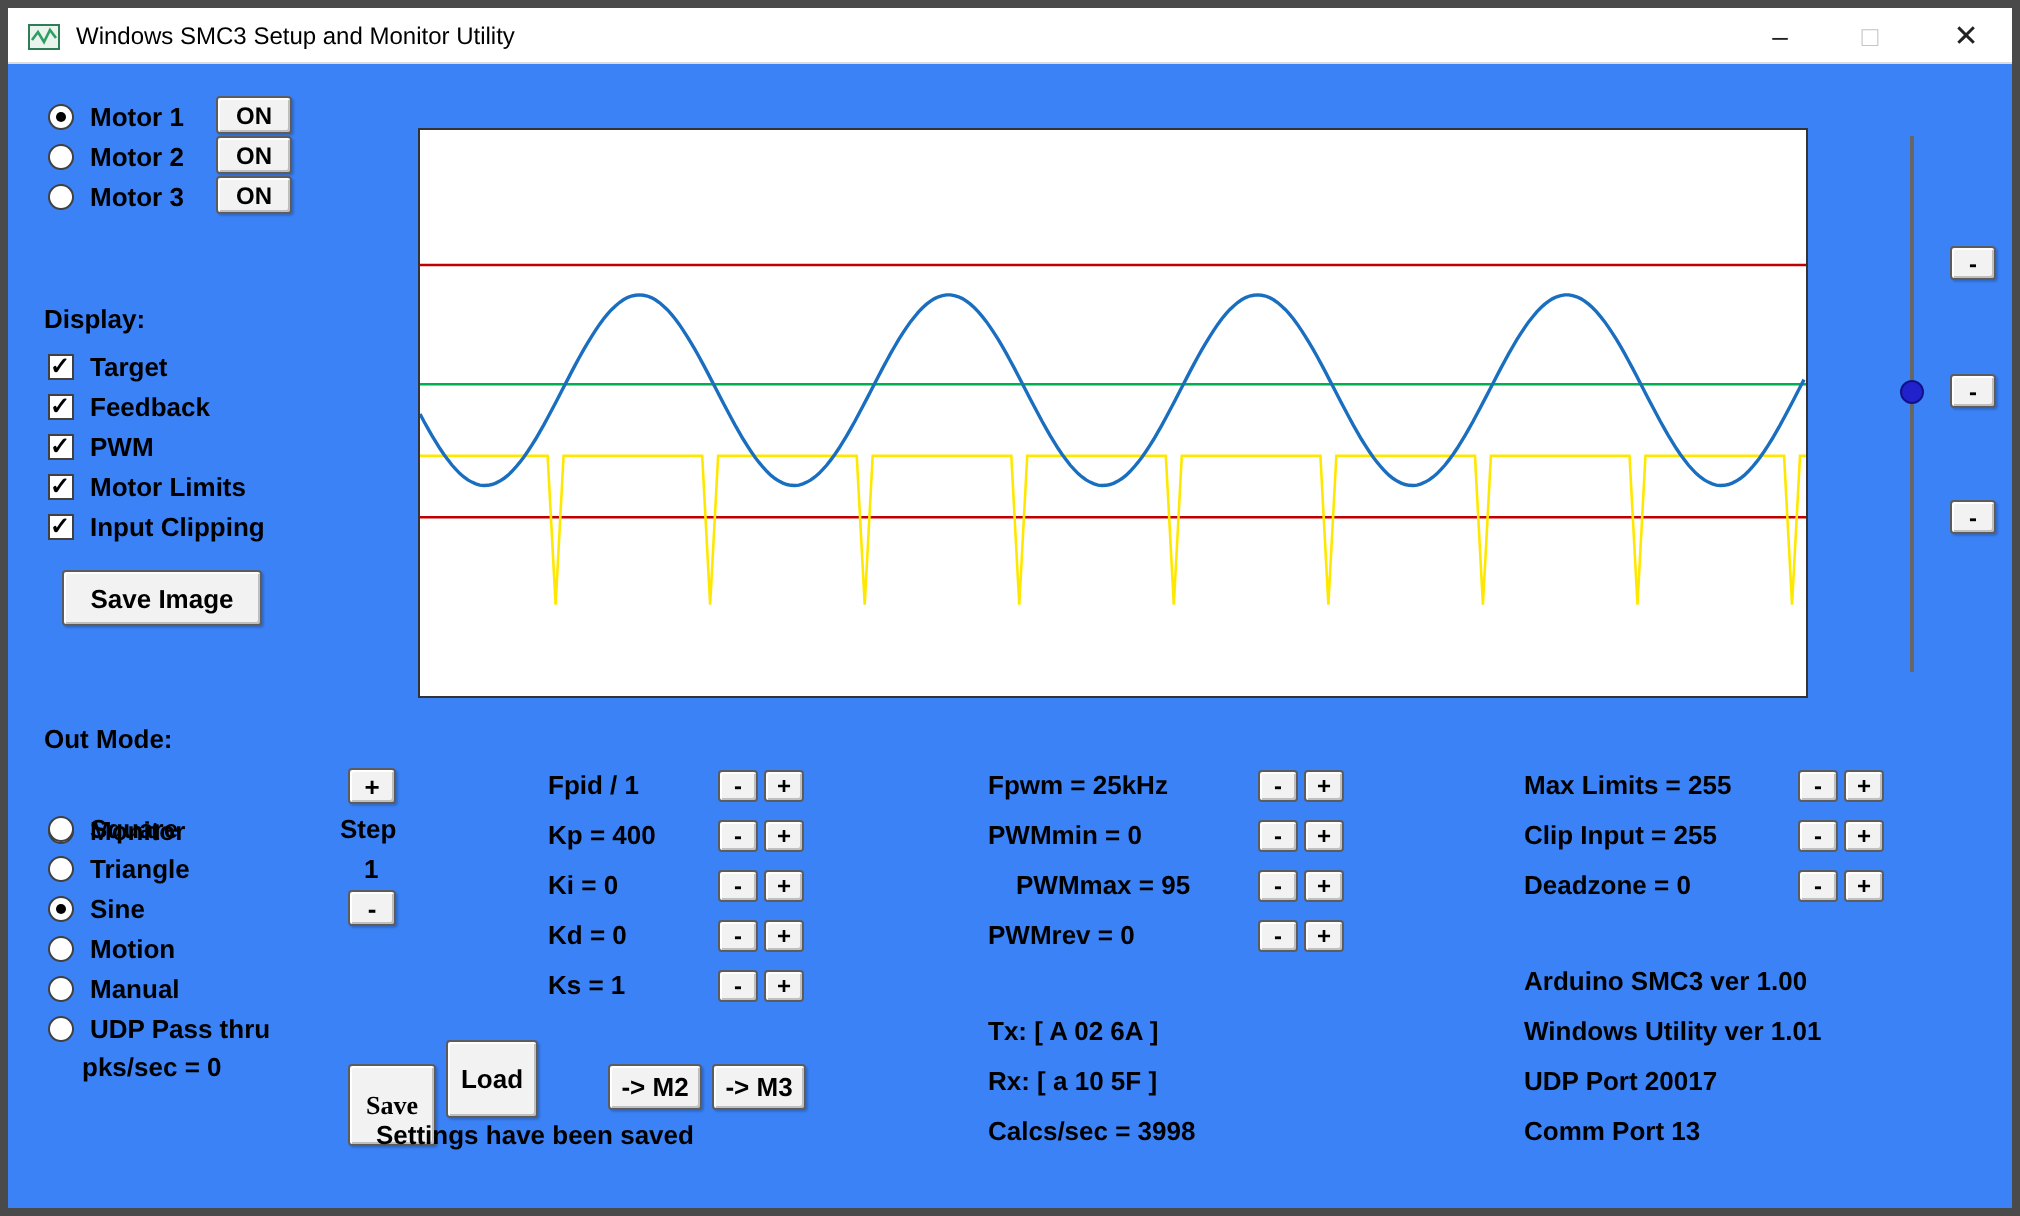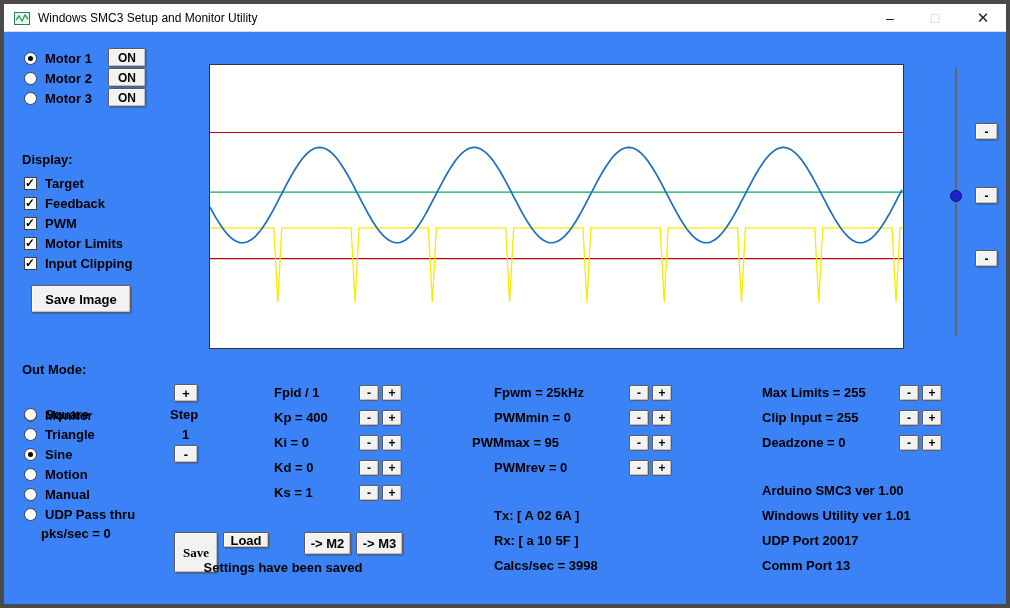--- a/index.html
+++ b/index.html
@@ -179,36 +179,36 @@
     <button class="sbtn">-</button>
     <button class="sbtn">+</button>
   </div>
   <span class="lbl abs" style="left:270px; top:481px;">Ks = 1</span>
   <div class="spin" style="left:355px; top:481px;">
     <button class="sbtn">-</button>
     <button class="sbtn">+</button>
   </div>
 
   <button class="btn" style="left:170px; top:528px; width:44px; height:41px;font-family:Liberation Serif, serif;">Save</button>
-  <button class="btn" style="left:219px; top:528px; width:46px; height:16px;">Load</button>
+  <button class="btn" style="left:219px; top:516px; width:46px; height:39px;">Load</button>
   <button class="btn" style="left:300px; top:528px; width:47px; height:23px;">-&gt; M2</button>
   <button class="btn" style="left:352px; top:528px; width:47px; height:23px;">-&gt; M3</button>
-  <span class="lbl abs" style="left:164px; top:556px; width:230px; text-align:center;">Settings have been saved</span>
+  <span class="lbl abs" style="left:184px; top:556px; width:230px; ">Settings have been saved</span>
 
   <span class="lbl abs" style="left:490px; top:381px;">Fpwm = 25kHz</span>
   <div class="spin" style="left:625px; top:381px;">
     <button class="sbtn">-</button>
     <button class="sbtn">+</button>
   </div>
   <span class="lbl abs" style="left:490px; top:406px;">PWMmin = 0</span>
   <div class="spin" style="left:625px; top:406px;">
     <button class="sbtn">-</button>
     <button class="sbtn">+</button>
   </div>
-  <span class="lbl abs" style="left:468px; top:431px;">PWMmax = 95</span>
+  <span class="lbl abs" style="left:504px; top:431px;">PWMmax = 95</span>
   <div class="spin" style="left:625px; top:431px;">
     <button class="sbtn">-</button>
     <button class="sbtn">+</button>
   </div>
   <span class="lbl abs" style="left:490px; top:456px;">PWMrev = 0</span>
   <div class="spin" style="left:625px; top:456px;">
     <button class="sbtn">-</button>
     <button class="sbtn">+</button>
   </div>
   <span class="lbl abs" style="left:490px; top:504px;">Tx: [ A 02 6A ]</span>

